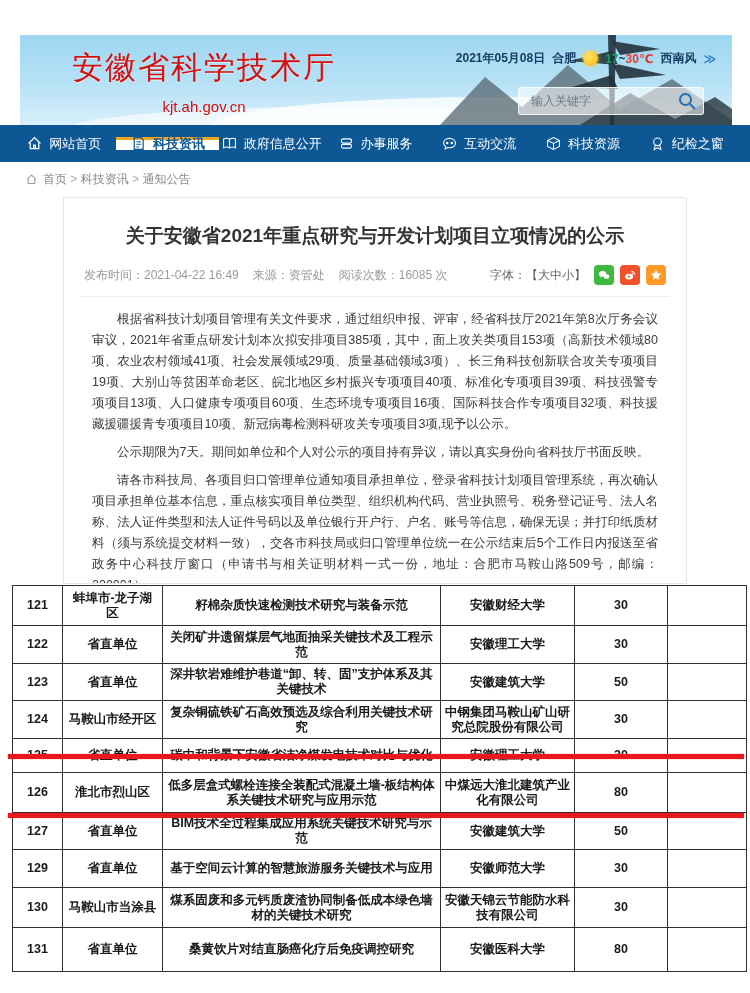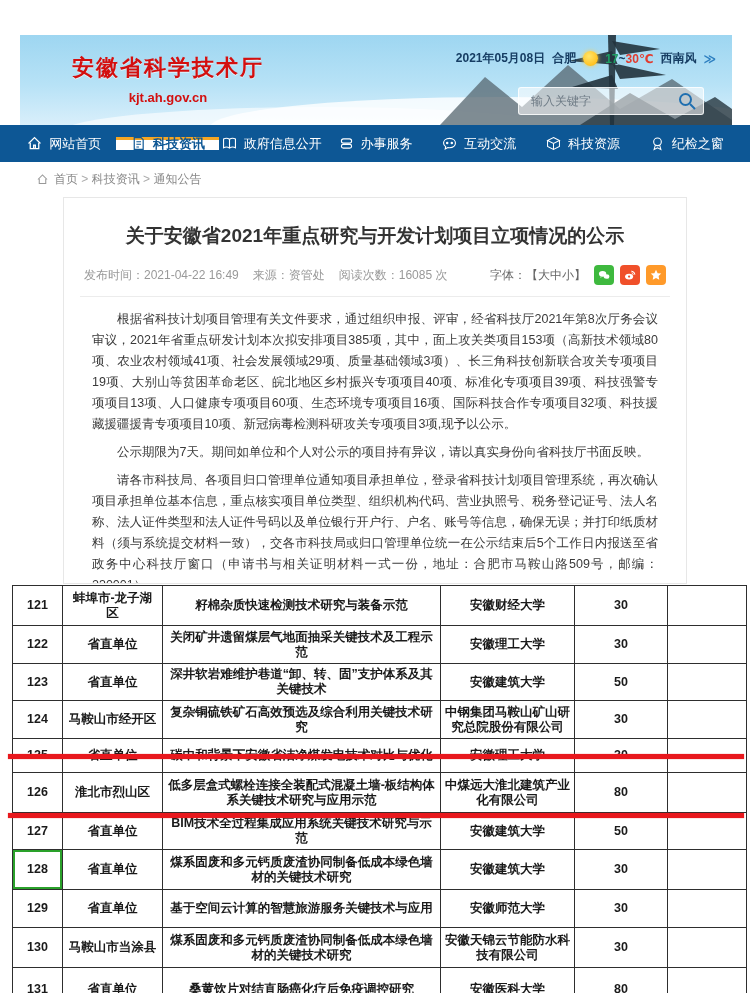--- a/index.html
+++ b/index.html
@@ -10,23 +10,23 @@
   *{box-sizing:border-box;}
   html,body{margin:0;padding:0;}
   body{font-family:"Liberation Sans","DejaVu Sans",sans-serif;background:#fff;}
   .page{position:relative;width:750px;height:993px;background:#fff;overflow:hidden;margin:0 auto;}
 
   
   .banner{position:absolute;left:20px;top:35px;width:712px;height:90px;
     background:linear-gradient(180deg,#9ed6f1 0%,#b7e2f6 55%,#d9effb 100%);overflow:hidden;}
   .banner-art{position:absolute;inset:0;z-index:0;pointer-events:none;}
   .site-block{position:absolute;left:52px;top:13px;z-index:2;text-align:center;cursor:pointer;}
-  .site-title{font-size:22px;font-weight:bold;color:var(--title-red);letter-spacing:2px;line-height:40px;
+  .site-title{font-size:31px;font-weight:normal;color:var(--title-red);letter-spacing:2px;line-height:40px;
     text-shadow:0 1px 0 rgba(255,255,255,.6);}
-  .site-url{font-size:13px;font-weight:bold;color:var(--title-red);margin-top:2px;}
+  .site-url{font-size:15px;font-weight:normal;color:var(--title-red);margin-top:10px;}
   .banner-right{position:absolute;right:16px;top:15px;z-index:2;display:flex;align-items:center;gap:7px;
     font-size:12px;color:#163d63;font-weight:bold;white-space:nowrap;}
   .sun{width:15px;height:15px;border-radius:50%;display:inline-block;
     background:radial-gradient(circle at 40% 35%,#ffe56b,#ffb300);box-shadow:0 0 4px #ffd24d;}
   .temp-low{color:#1d9e63;} .temp-high{color:#e23b2e;}
   .wind-arrow{color:#2d7fc0;}
   .search-box{position:absolute;right:28px;top:52px;z-index:2;width:186px;height:28px;
     background:rgba(255,255,255,.55);border:1px solid rgba(255,255,255,.8);border-radius:3px;
     display:flex;align-items:center;padding:0 6px 0 10px;gap:39px;}
   .search-box input{flex:1;border:none;outline:none;background:transparent;font-size:12px;color:#333;
@@ -38,21 +38,21 @@
   .nav{position:absolute;left:0;top:125px;width:750px;height:37px;background:var(--nav-bg);z-index:3;}
   .nav ul{list-style:none;margin:0;padding:12px;display:flex;height:100%;}
   .nav li{flex:1;display:flex;align-items:center;justify-content:center;gap:6px;color:#fff;
     font-size:13px;cursor:pointer;position:relative;}
   .nav li .nav-icon{width:17px;height:17px;display:inline-flex;}
   .nav li .nav-icon svg{width:100%;height:100%;}
   .nav li.active{background:#fff;color:var(--nav-bg);box-shadow:inset 0 3px 0 var(--accent);font-weight:bold;}
 
   
   .breadcrumb{position:absolute;left:0;top:162px;width:750px;height:34px;display:flex;align-items:center;
-    padding-left:36px;font-size:12px;color:#888;gap:5px;background:#fff;}
+    padding-left:25px;font-size:12px;color:#888;gap:5px;background:#fff;}
   .breadcrumb .crumb{cursor:pointer;}
   .breadcrumb .bc-home{width:13px;height:13px;color:#999;display:inline-flex;}
   .breadcrumb .sep{color:#aaa;}
 
   
   .content-box{position:absolute;left:63px;top:197px;width:624px;height:387px;background:#fff;
     border:1px solid #e7e7e7;overflow:hidden;}
   .article-title{margin:24px 20px 3px;text-align:center;font-size:19px;font-weight:bold;color:#333;line-height:28px;}
   .meta-row{margin:15px 20px 0;display:flex;justify-content:space-between;align-items:center;
     font-size:12px;color:#999;}
@@ -300,28 +300,20 @@
             <td class="c-extra"></td>
           </tr>
           <tr style="height: 37px;">
             <td class="c-no">127</td>
             <td class="c-region">省直单位</td>
             <td class="c-project">BIM技术全过程集成应用系统关键技术研究与示范</td>
             <td class="c-unit">安徽建筑大学</td>
             <td class="c-amount">50</td>
             <td class="c-extra"></td>
           </tr>
-          <tr style="height: 40px;">
-            <td class="c-no green-mark">128</td>
-            <td class="c-region">省直单位</td>
-            <td class="c-project">煤系固废和多元钙质废渣协同制备低成本绿色墙材的关键技术研究</td>
-            <td class="c-unit">安徽建筑大学</td>
-            <td class="c-amount">30</td>
-            <td class="c-extra"></td>
-          </tr>
           <tr style="height: 38px;">
             <td class="c-no">129</td>
             <td class="c-region">省直单位</td>
             <td class="c-project">基于空间云计算的智慧旅游服务关键技术与应用</td>
             <td class="c-unit">安徽师范大学</td>
             <td class="c-amount">30</td>
             <td class="c-extra"></td>
           </tr>
           <tr style="height: 40px;">
             <td class="c-no">130</td>

